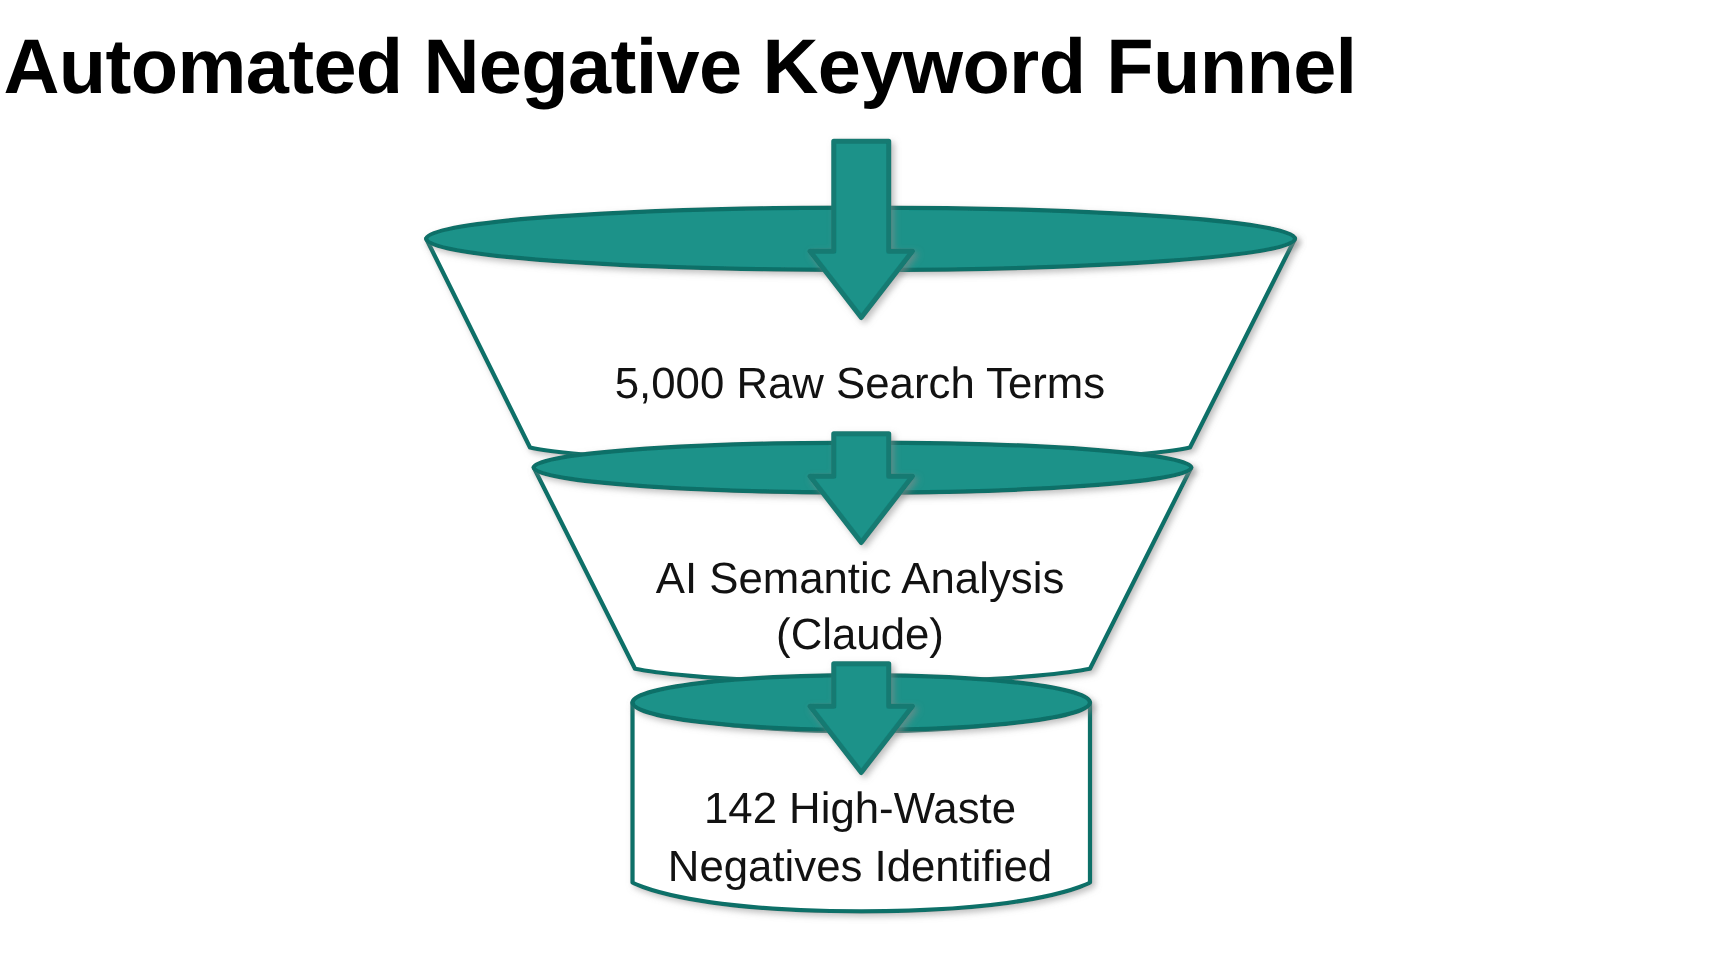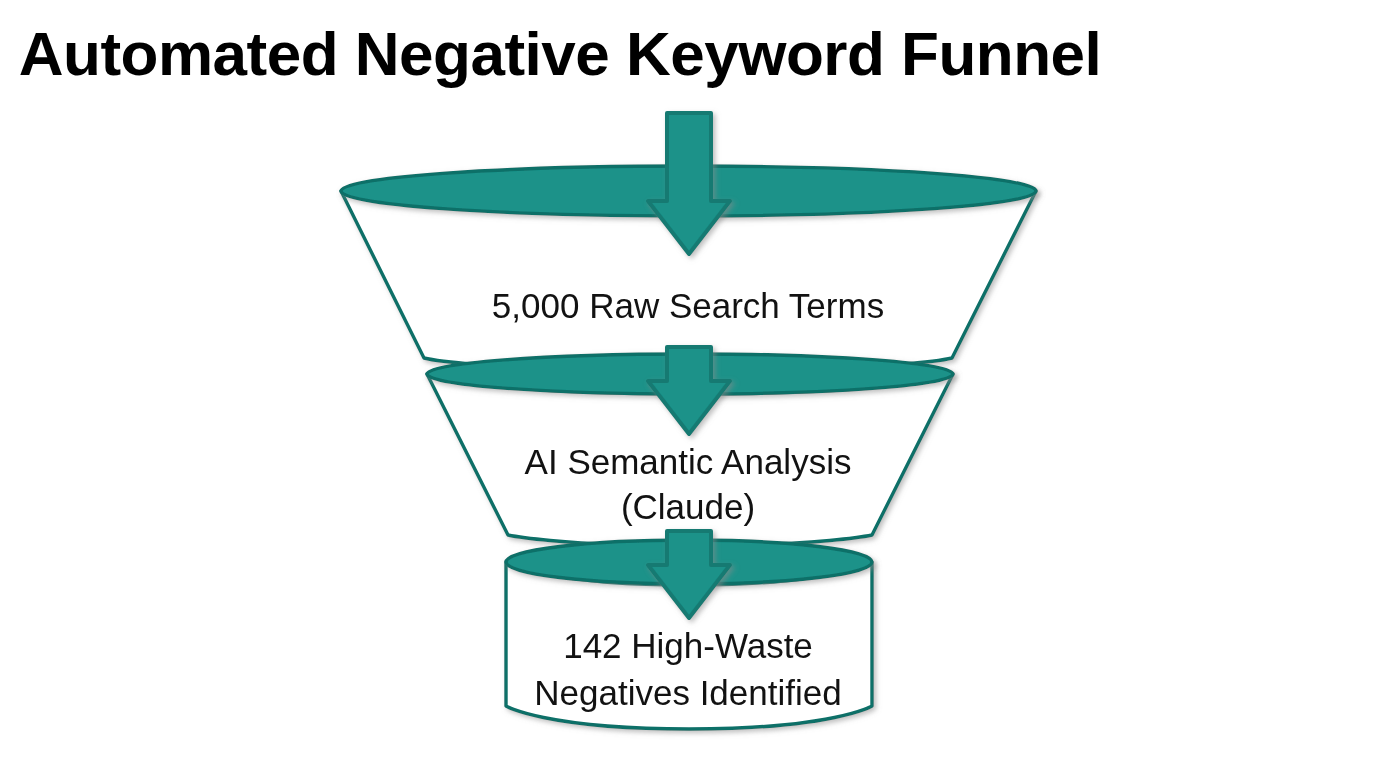--- a/index.html
+++ b/index.html
@@ -14,21 +14,21 @@
     font-family: "DejaVu Sans", sans-serif;
   }
   .canvas {
     position: relative;
     width: 1376px;
     height: 768px;
     background: #ffffff;
   }
   .title {
     position: absolute;
-    left: 16px;
+    left: 0;
     top: 14px;
     width: 1088px;
     text-align: center;
     font-family: "Liberation Sans", sans-serif;
     font-weight: bold;
     font-size: 62px;
     line-height: 80px;
     letter-spacing: -0.5px;
     color: #000000;
     white-space: nowrap;

